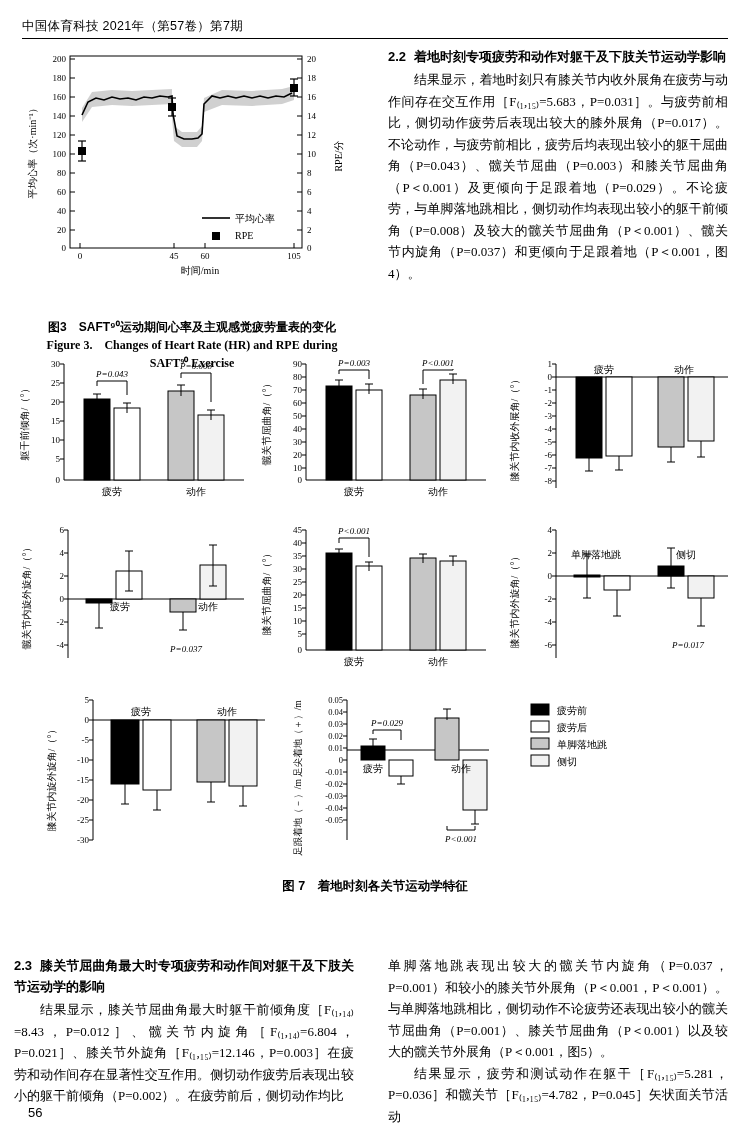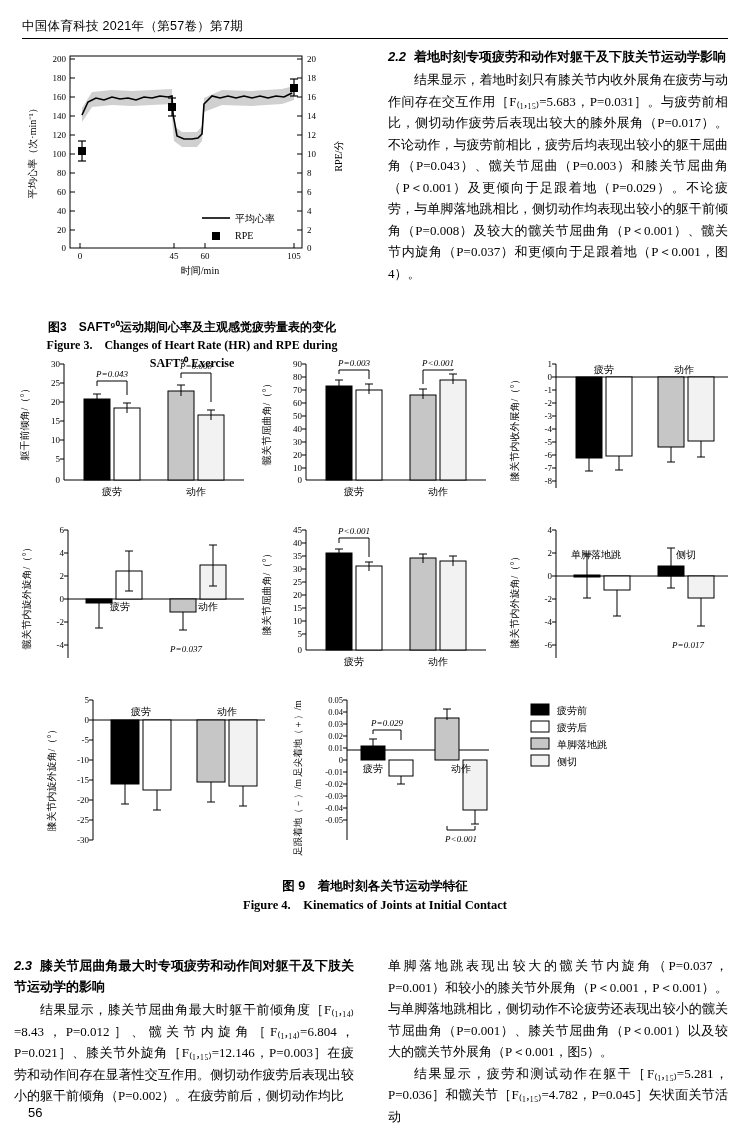--- a/index.html
+++ b/index.html
@@ -34,21 +34,21 @@
   }
   .col-right{left:388px;width:340px;}
 
   .sec-title{
     font-family:"Liberation Sans", sans-serif;
     font-weight:bold;
     font-size:13px;
     line-height:21px;
     margin:0 0 2px 0;
   }
-  .sec-title .num{display:inline-block;min-width:26px;font-style:italic;}
+  .sec-title .num{display:inline-block;min-width:26px;}
   p.body{margin:0;text-indent:26px;}
 
   
   .fig3-wrap{position:absolute;left:22px;top:46px;width:340px;}
   .fig3-cap{
     text-align:center;
     font-family:"Liberation Sans", sans-serif;
     font-size:12px;
     font-weight:bold;
     line-height:18px;
@@ -609,22 +609,21 @@
         <rect x="14" y="31" width="18" height="11" fill="#fff" stroke="#000"></rect>
         <text x="40" y="41" font-size="10">疲劳后</text>
         <rect x="14" y="48" width="18" height="11" fill="#c6c6c6" stroke="#000"></rect>
         <text x="40" y="58" font-size="10">单脚落地跳</text>
         <rect x="14" y="65" width="18" height="11" fill="#f2f2f2" stroke="#000"></rect>
         <text x="40" y="75" font-size="10">侧切</text>
       </svg>
     </div>
 
     <div class="fig4-cap">
-      <div>图 9　着地时刻各关节运动学特征</div>
-      <div class="en">Figure 4.　Kinematics of Joints at Initial Contact</div>
+      <div>图 7　着地时刻各关节运动学特征</div>
     </div>
   </div>
 
   <div class="col lower-left">
     <div class="sec-title">
       <span class="num">2.3</span><span>膝关节屈曲角最大时专项疲劳和动作间对躯干及下肢关节运动学的影响</span>
     </div>
     <p class="body">结果显示，膝关节屈曲角最大时躯干前倾角度［F₍₁,₁₄₎=8.43，P=0.012］、髋关节内旋角［F₍₁,₁₄₎=6.804，P=0.021］、膝关节外旋角［F₍₁,₁₅₎=12.146，P=0.003］在疲劳和动作间存在显著性交互作用。侧切动作疲劳后表现出较小的躯干前倾角（P=0.002）。在疲劳前后，侧切动作均比</p>
   </div>
 

